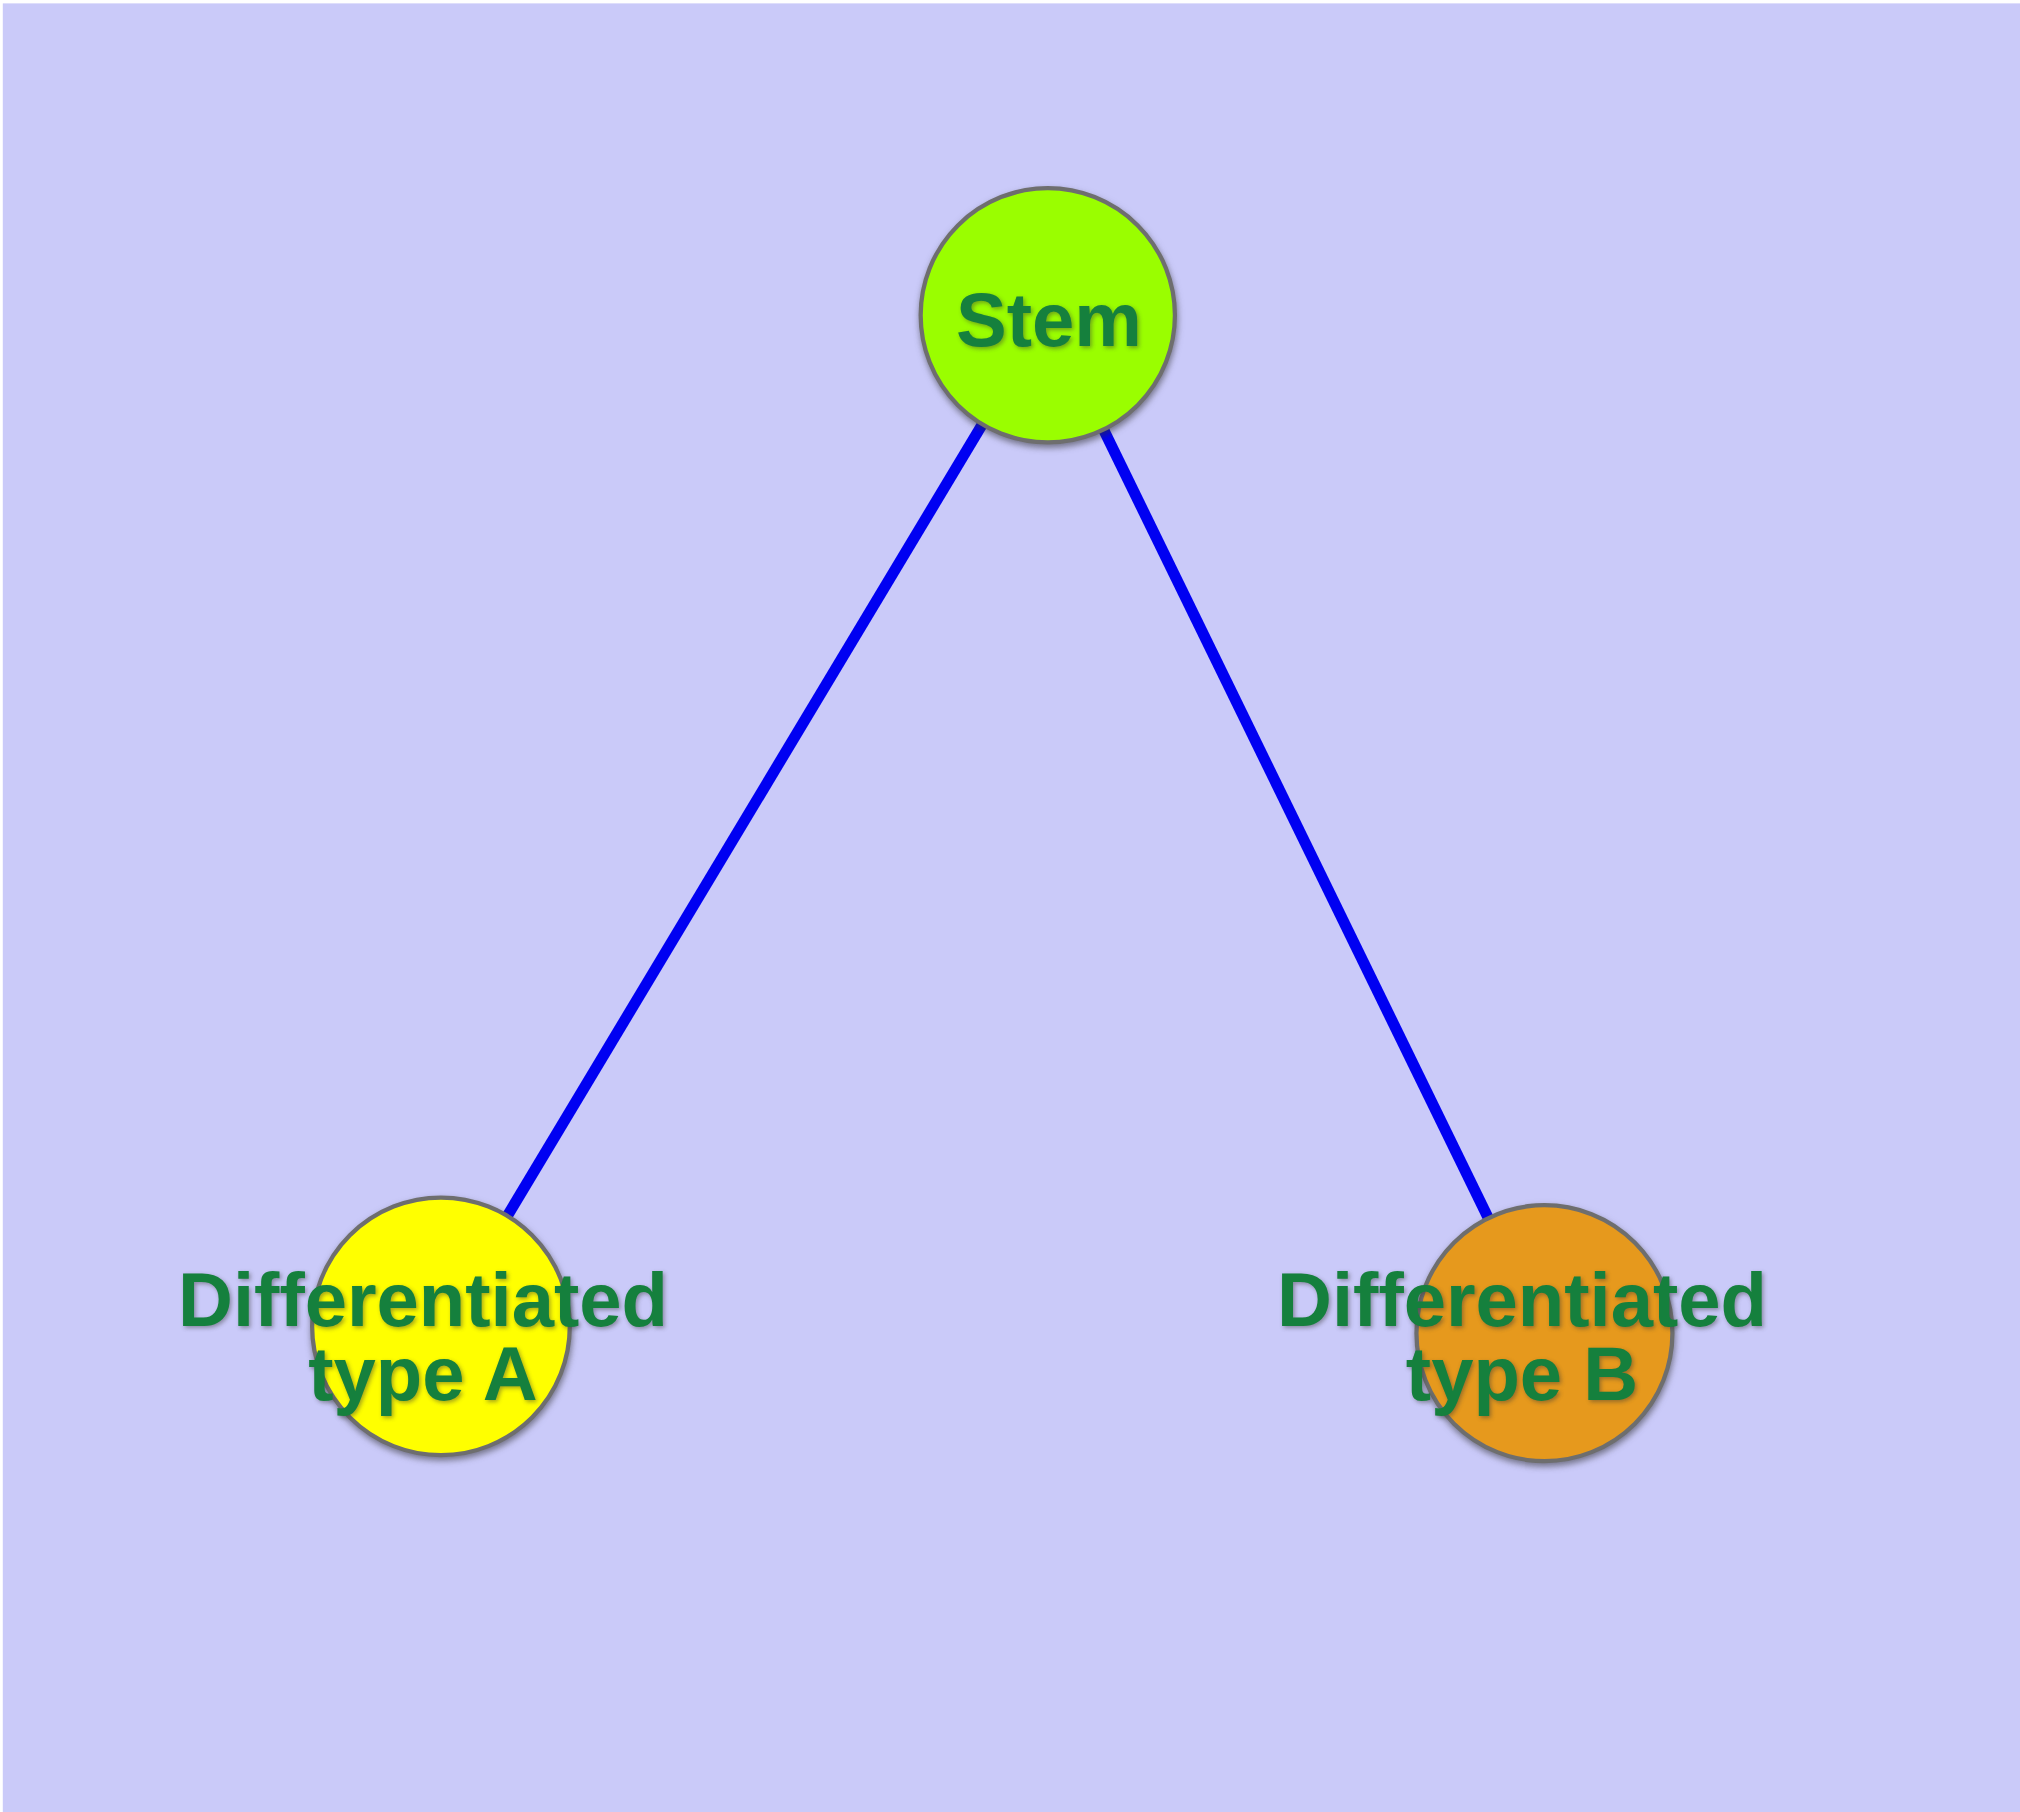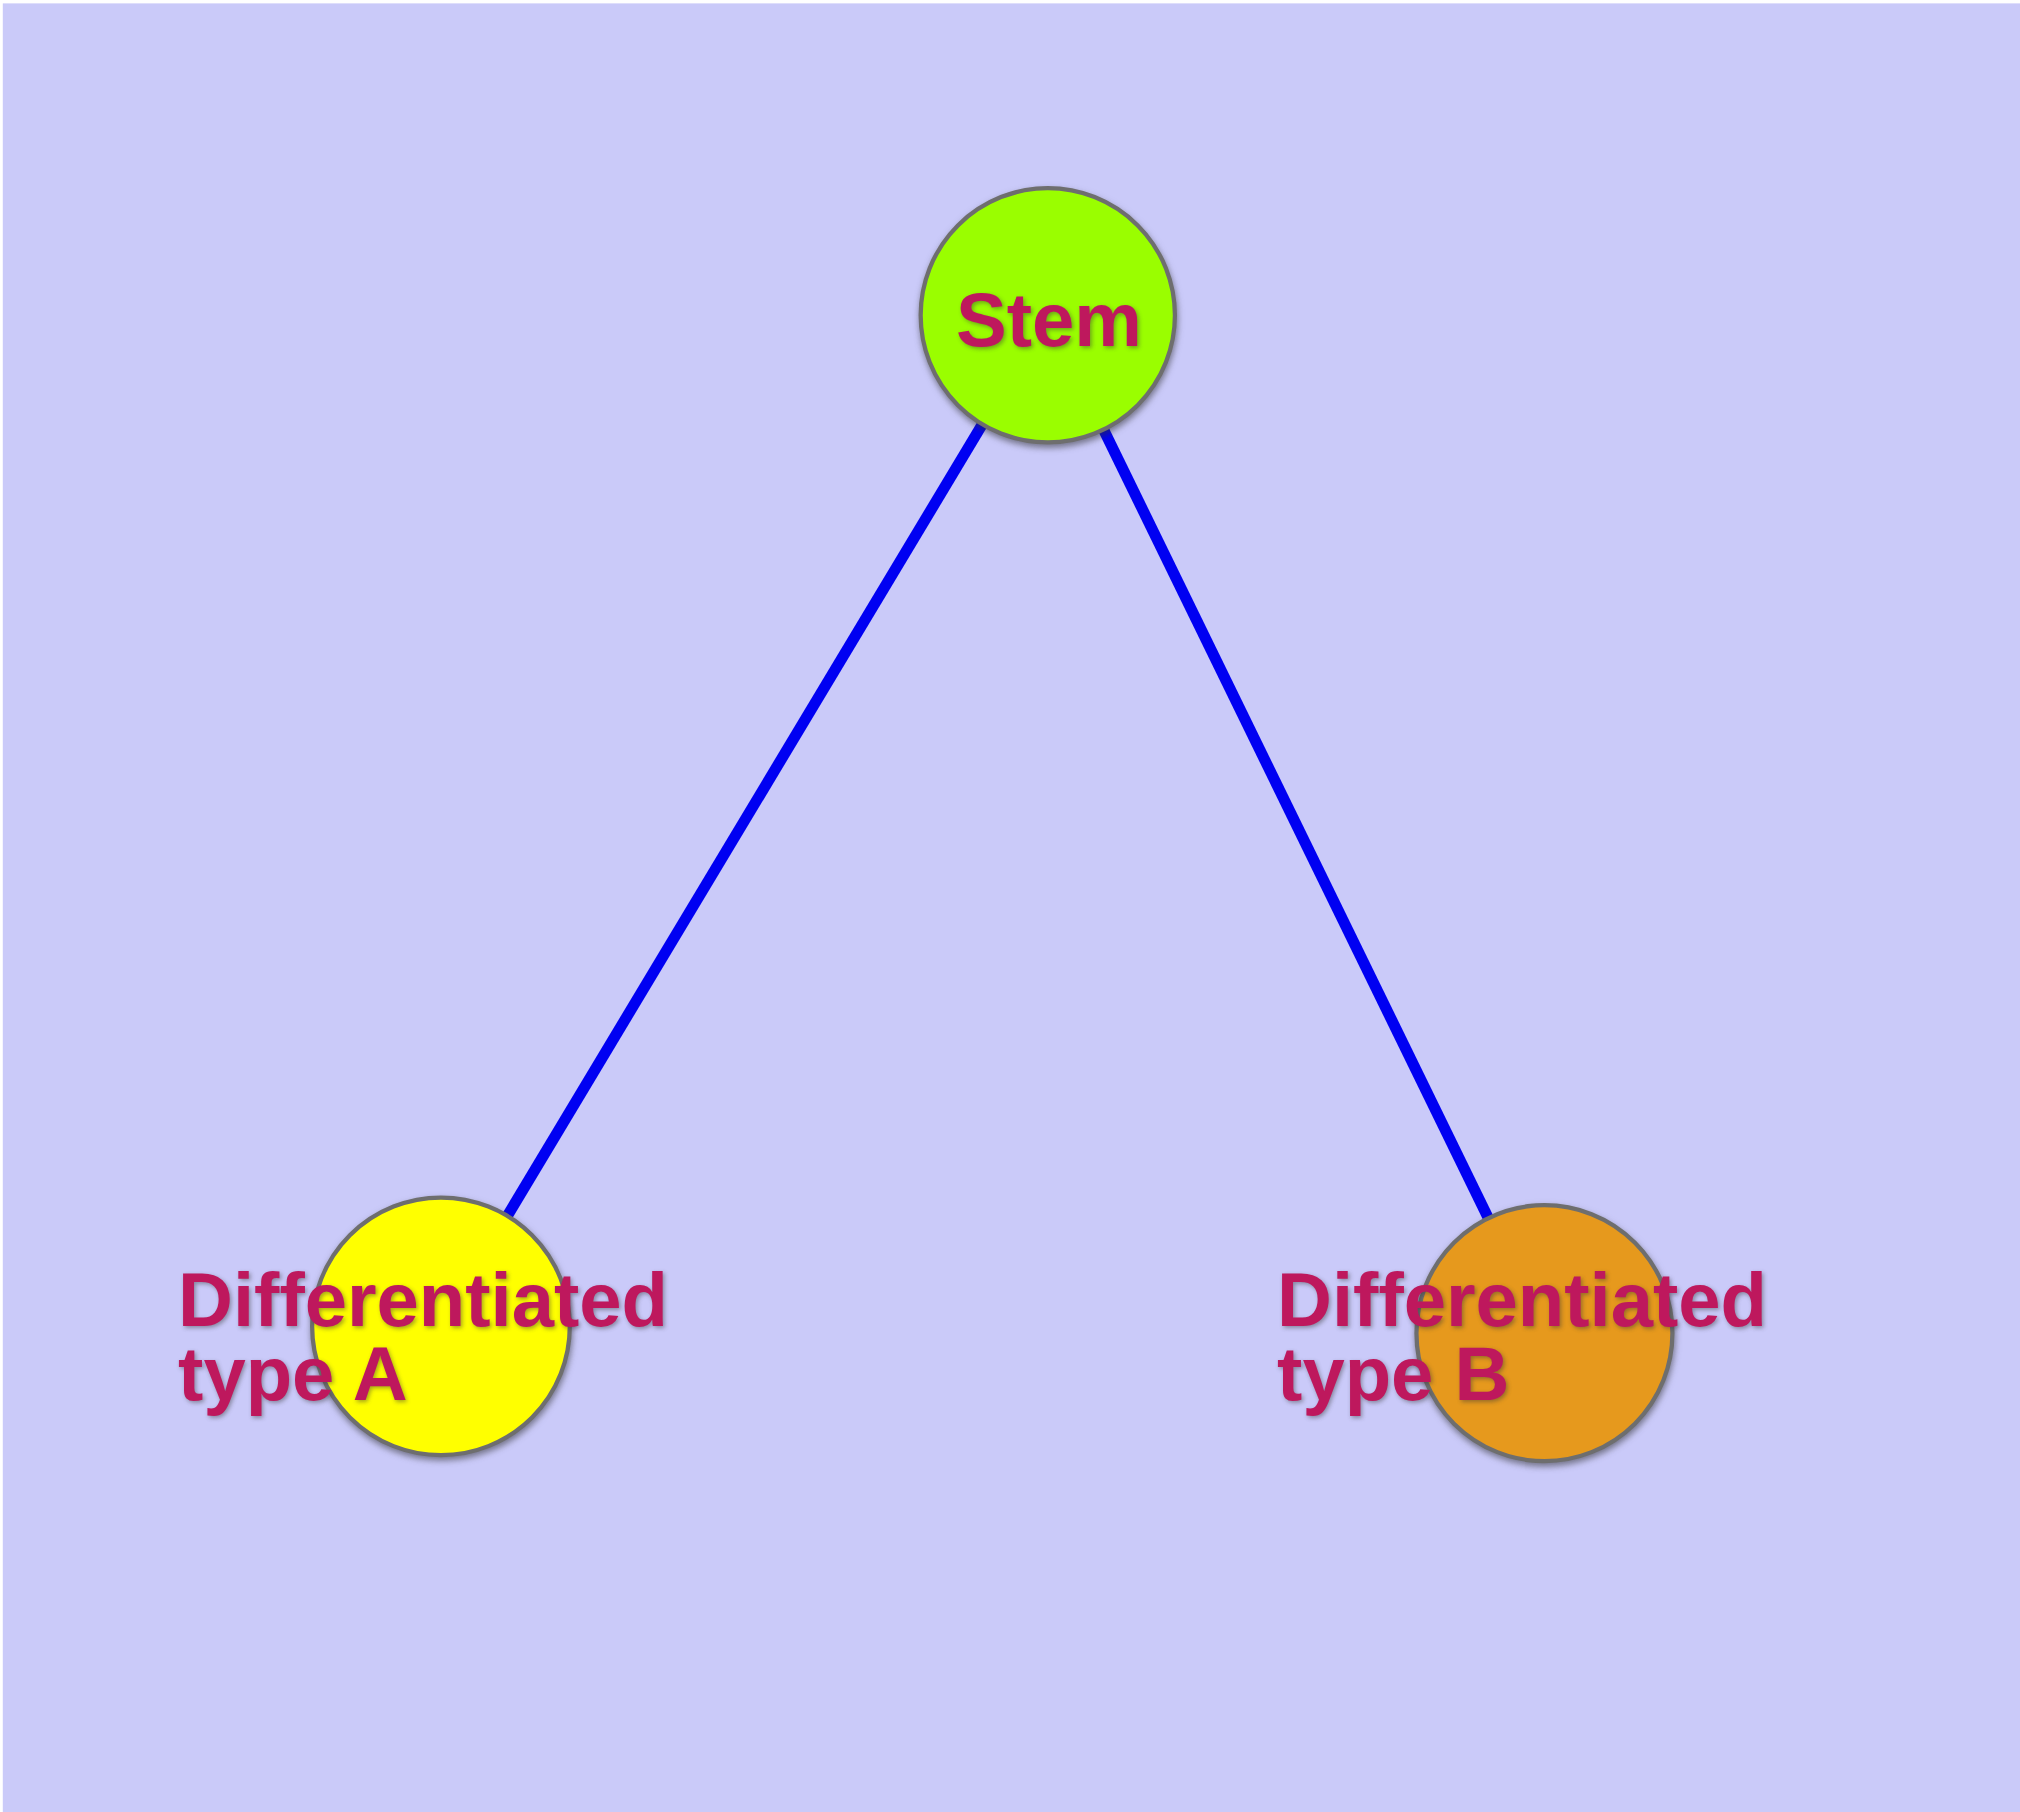--- a/index.html
+++ b/index.html
@@ -29,21 +29,22 @@
   .edge-line {
     stroke-width: 13px;
     stroke-linecap: butt;
   }
   .node-label {
     position: absolute;
     transform: translate(-50%, -50%);
     font-weight: bold;
     font-size: 76px;
     line-height: 0.98;
-    color: #be185d;
+    color: #15803d;
+    text-align: center;
     white-space: pre-line;
     letter-spacing: 0px;
     text-shadow: 1.7px 2.5px 4.2px rgba(55, 55, 55, 0.45);
     pointer-events: none;
   }
 </style>
 </head>
 <body>
 
 <div class="stage">

